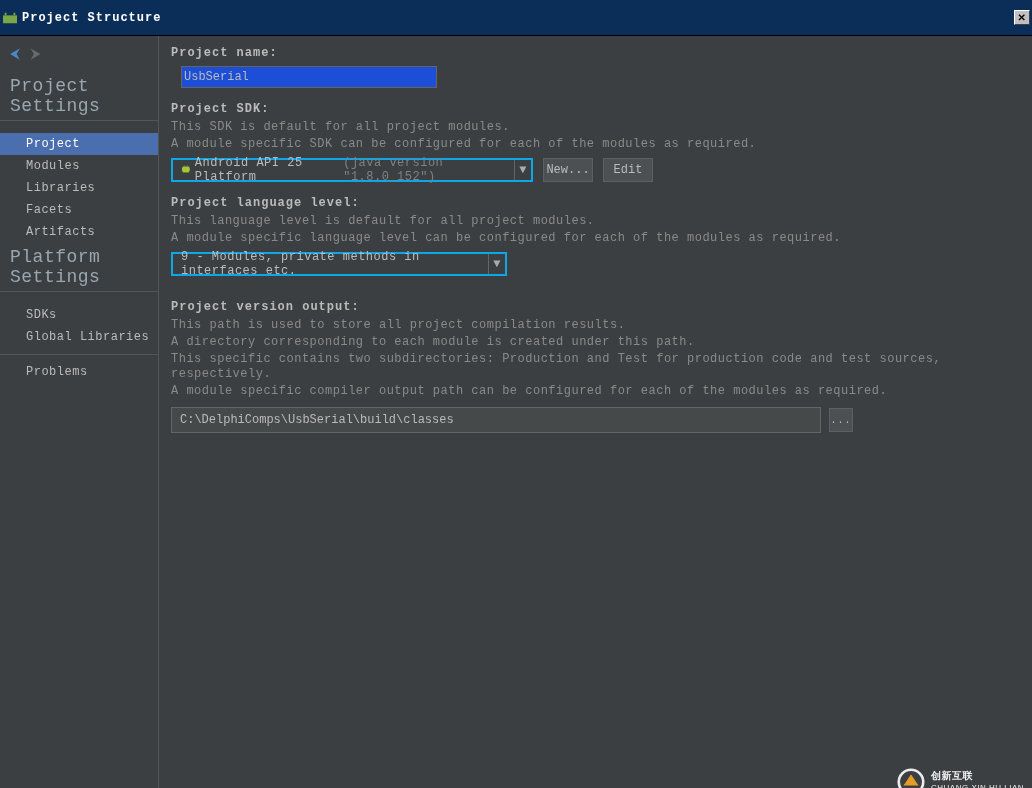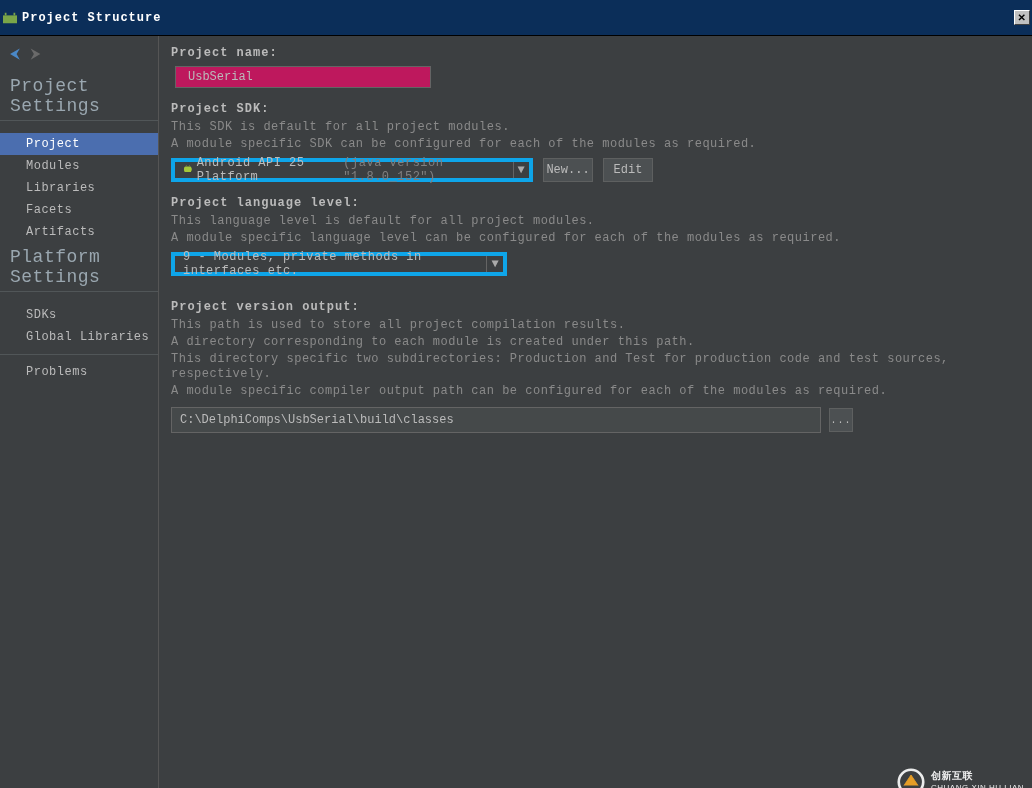--- a/index.html
+++ b/index.html
@@ -81,36 +81,36 @@
     font-weight:bold;
     letter-spacing:1px;
     margin-bottom:4px;
   }
   .desc {
     color:#8a8a8a;
     line-height: 15px;
     margin-bottom:2px;
   }
   .text-input {
-    background:#be185d;
+    background:#1d4ed8;
     border:1px solid #646464;
     color:#bbbbbb;
-    padding: 4px 12px;
+    padding: 4px 2px;
     font-family:inherit;
     font-size:12px;
     width:256px;
     height:22px;
-    margin: 2px 0 14px 4px;
+    margin: 2px 0 14px 10px;
   }
   .row { display:flex; align-items:center; gap:10px; margin:6px 0 14px 0;}
   .combo {
     display:flex;
     align-items:center;
     background:#3c3f41;
-    border:4px solid #0ea5e9;
+    border:2px solid #0ea5e9;
     height:24px;
   }
   .combo-body {
     display:flex; align-items:center; gap:4px;
     padding:0 8px;
     height:100%;
   }
   .combo-drop {
     width:20px; height:100%;
     border-left:1px solid #646464;
@@ -241,21 +241,21 @@
           <span>9 - Modules, private methods in interfaces etc.</span>
         </div>
         <div class="combo-drop">▼</div>
       </div>
     </div>
 
     <div style="height:10px;"></div>
     <div class="lbl">Project version output:</div>
     <div class="desc">This path is used to store all project compilation results.</div>
     <div class="desc">A directory corresponding to each module is created under this path.</div>
-    <div class="desc">This directory specific two subdirectories: Production and Test for production code and test sources, respectively.</div>
+    <div class="desc">This specific contains two subdirectories: Production and Test for production code and test sources, respectively.</div>
     <div class="desc">A module specific compiler output path can be configured for each of the modules as required.</div>
     <div class="path-row">
       <input class="path-input" value="C:\DelphiComps\UsbSerial\build\classes" style="">
       <div class="browse-btn">...</div>
     </div>
 
     <div class="watermark">
       <svg class="watermark-logo" viewBox="0 0 32 32">
         <circle cx="16" cy="16" r="14" fill="none" stroke="#fff" stroke-width="3"></circle>
         <path d="M 8 20 L 16 8 L 24 20" fill="#f9a825" stroke="#f9a825" stroke-width="1"></path>

